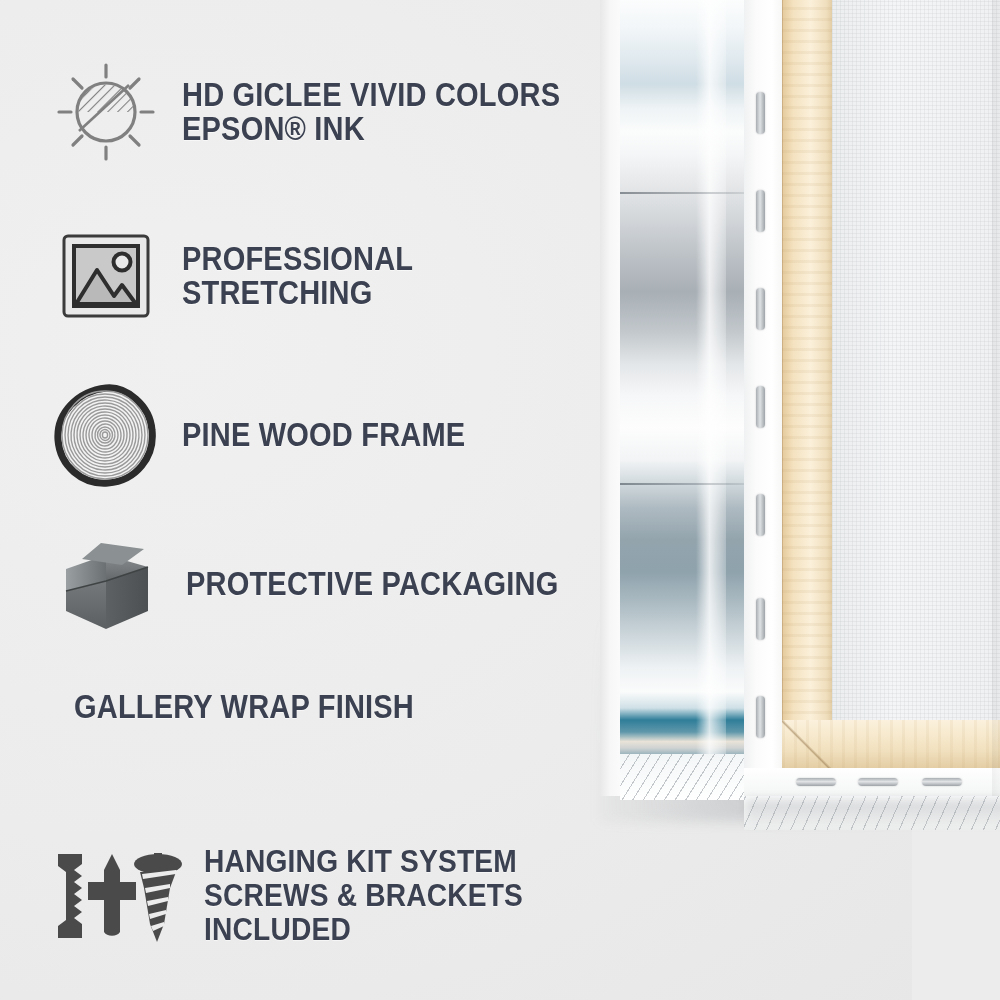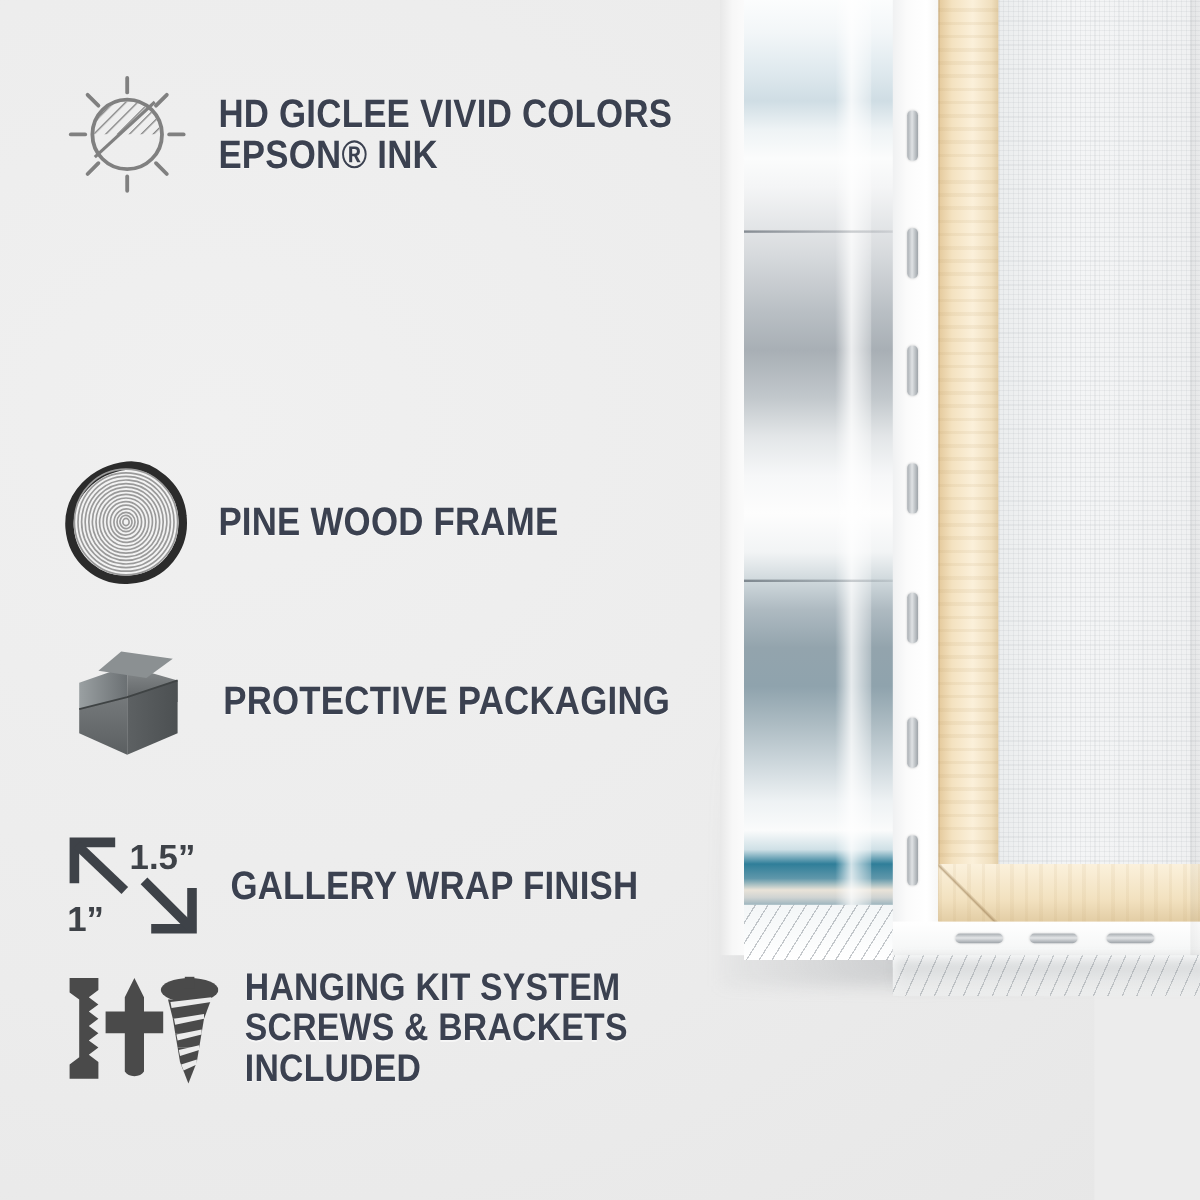--- a/index.html
+++ b/index.html
@@ -28,21 +28,21 @@
     transform:scaleX(0.88);
     transform-origin:left center;
     white-space:pre-line;
     text-shadow:0 1px 0 rgba(255,255,255,.55);
   }
   .f1{left:52px;top:58px;}
   .f2{left:52px;top:228px;}
   .f3{left:52px;top:383px;text-align:right;}
   .f4{left:52px;top:533px;align-items:center;}
   .f5{left:52px;top:690px;}
-  .f6{left:52px;top:806px;}
+  .f6{left:52px;top:845px;}
   .f6 .f-text{font-size:32px;line-height:1.06;}
 
   
   .photo{
     position:absolute;left:596px;top:-4px;width:412px;height:820px;
   }
   .shadow-soft{
     position:absolute;left:4px;top:0;width:404px;height:826px;
     background:radial-gradient(60% 50% at 35% 95%, rgba(140,145,150,.30), rgba(140,145,150,0) 70%);
     filter:blur(6px);
@@ -189,20 +189,31 @@
           <g clip-path="url(#halfclip)">
             <circle cx="54" cy="54" r="27.5" fill="url(#hatch)"></circle>
           </g>
           <path d="M27 73 L77 27" stroke="#808080" stroke-width="2.6" fill="none"></path>
         </svg>
       </div>
       <div class="f-text">HD GICLEE VIVID COLORS
 EPSON® INK</div>
     </div>
 
+    <div class="feature f2">
+      <div class="f-icon">
+        <svg width="108" height="96" viewBox="0 0 108 96">
+          <rect x="12" y="8" width="84" height="80" rx="4" fill="#e9e9e9" stroke="#3b3b3b" stroke-width="3"></rect>
+          <rect x="22" y="18" width="64" height="60" fill="#c9c9c9" stroke="#2e2e2e" stroke-width="4"></rect>
+          <circle cx="70" cy="34" r="8.5" fill="#e9e9e9" stroke="#2e2e2e" stroke-width="4"></circle>
+          <path d="M24 76 L45 42 L62 68 L70 57 L84 76 Z" fill="#b9b9b9" stroke="#2e2e2e" stroke-width="4" stroke-linejoin="round"></path>
+        </svg>
+      </div>
+      <div class="f-text">PROFESSIONAL STRETCHING</div>
+    </div>
 
     <div class="feature f3">
       <div class="f-icon">
         <svg width="108" height="104" viewBox="0 0 108 104">
           <path d="M54 5 C74 3 98 22 100 47 C103 74 84 98 56 100 C30 102 8 83 6 57 C4 30 26 8 54 5 Z" fill="#f3f3f3" stroke="#2b2b2b" stroke-width="7" stroke-linejoin="round"></path>
           <g fill="none" stroke="#9a9a9a" stroke-width="1.4">
             <ellipse cx="53" cy="52" rx="43" ry="44"></ellipse>
             <ellipse cx="53" cy="52" rx="40" ry="41"></ellipse>
             <ellipse cx="53" cy="52" rx="37" ry="38"></ellipse>
             <ellipse cx="53" cy="52" rx="34" ry="35" transform="rotate(4 53 52)"></ellipse>
@@ -249,32 +260,20 @@
           <path d="M49 10 L92 16 L70 32 L30 26 Z" fill="#8b9092"></path>
           <path d="M54 48 L96 34 L96 78 L54 96 Z" fill="url(#side)"></path>
           <path d="M14 58 L54 48 L54 96 L14 78 Z" fill="url(#front)"></path>
           <path d="M14 58 L54 48 L96 34" fill="none" stroke="#3f4344" stroke-width="1.5"></path>
         </svg>
       </div>
       <div class="f-text">PROTECTIVE PACKAGING</div>
     </div>
 
     <div class="feature f5">
-      <div class="f-icon">
-        <svg width="118" height="96" viewBox="0 0 118 96">
-          <g fill="none" stroke="#3e4248" stroke-width="8" stroke-linecap="butt" stroke-linejoin="miter">
-            <path d="M10 46 L10 12 L44 12"></path>
-            <path d="M12 14 L52 52"></path>
-            <path d="M108 50 L108 84 L74 84"></path>
-            <path d="M106 82 L68 44"></path>
-          </g>
-          <text x="56" y="34" font-family="'Liberation Sans',sans-serif" font-size="29" font-weight="700" fill="#3e4248">1.5”</text>
-          <text x="4" y="86" font-family="'Liberation Sans',sans-serif" font-size="29" font-weight="700" fill="#3e4248">1”</text>
-        </svg>
-      </div>
       <div class="f-text">GALLERY WRAP FINISH</div>
     </div>
 
     <div class="feature f6">
       <div class="f-icon">
         <svg width="130" height="96" viewBox="0 0 130 96">
           <g fill="#4a4a4a">
 
             <path d="M6 6 L30 6 L30 16 L22 22 L30 28 L22 34 L30 40 L22 46 L30 52 L22 58 L30 64 L22 70 L30 76 L30 90 L6 90 L6 78 L14 72 L14 24 L6 18 Z"></path>
 

